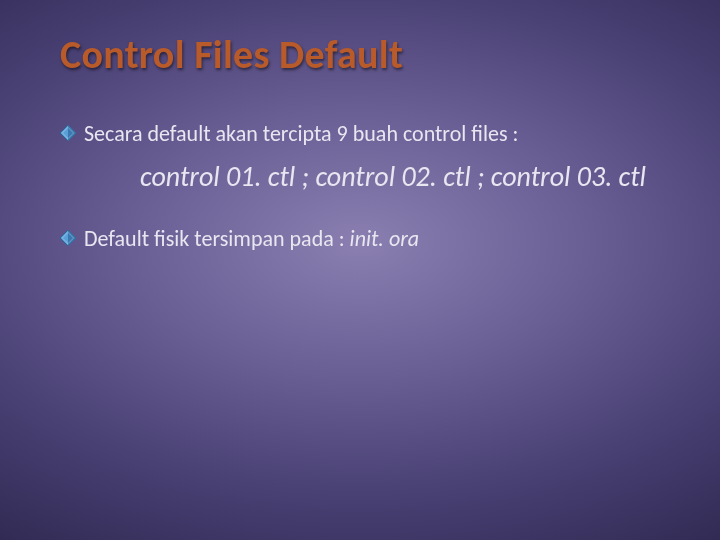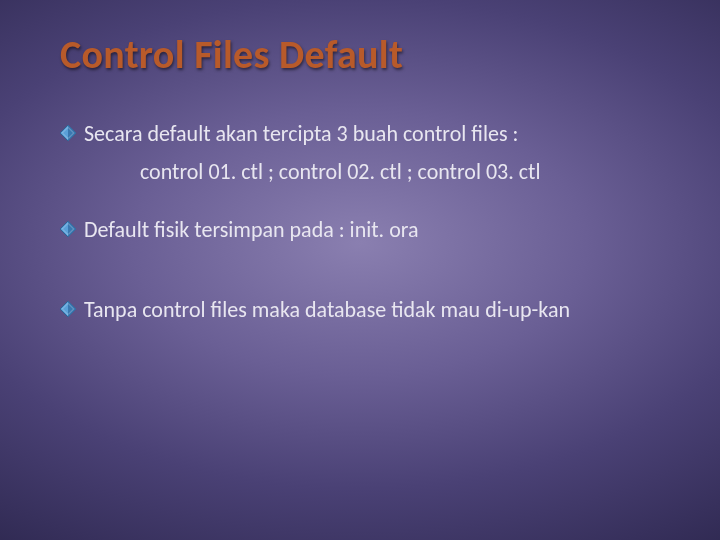--- a/index.html
+++ b/index.html
@@ -42,26 +42,28 @@
     flex: 0 0 auto;
     margin-right: 8px;
     margin-top: 6px;
   }
   .bullet .text {
     flex: 1 1 auto;
   }
   .indent {
     margin-left: 80px;
     color: #e8e6f0;
-    font-size: 22px;
+    font-size: 28px;
+    font-style: italic;
     margin-bottom: 6px;
     line-height: 1.4;
     margin-top: 8px;
   }
   .italic {
+    font-style: italic;
     text-align: center;
   }
   .gap {
     height: 22px;
   }
   svg.diamond {
     width: 16px;
     height: 16px;
     display: block;
   }
@@ -74,21 +76,21 @@
   <h1 class="title">Control Files Default</h1>
 
   <div class="bullet">
     <span class="icon">
       <svg class="diamond" viewBox="0 0 20 20">
         <polygon points="10,0 20,10 10,20 0,10" fill="#5aa0d8" stroke="#2a5a88" stroke-width="1"></polygon>
         <polygon points="10,0 20,10 10,20" fill="#3a78b0"></polygon>
         <polygon points="10,3 17,10 10,17 3,10" fill="none" stroke="#ffffff" stroke-width="0.8" opacity="0.5"></polygon>
       </svg>
     </span>
-    <span class="text">Secara default akan tercipta 3 buah control files :</span>
+    <span class="text">Secara default akan tercipta 9 buah control files :</span>
   </div>
 
   <div class="indent">control 01. ctl ; control 02. ctl ; control 03. ctl</div>
 
   <div class="gap"></div>
 
   <div class="bullet">
     <span class="icon">
       <svg class="diamond" viewBox="0 0 20 20">
         <polygon points="10,0 20,10 10,20 0,10" fill="#5aa0d8" stroke="#2a5a88" stroke-width="1"></polygon>
@@ -99,24 +101,14 @@
     <span class="text">
       <span>Default fisik tersimpan pada : </span><span class="italic">init. ora</span>
     </span>
   </div>
 
   <div class="gap"></div>
 
 
   <div class="gap"></div>
 
-  <div class="bullet">
-    <span class="icon">
-      <svg class="diamond" viewBox="0 0 20 20">
-        <polygon points="10,0 20,10 10,20 0,10" fill="#5aa0d8" stroke="#2a5a88" stroke-width="1"></polygon>
-        <polygon points="10,0 20,10 10,20" fill="#3a78b0"></polygon>
-        <polygon points="10,3 17,10 10,17 3,10" fill="none" stroke="#ffffff" stroke-width="0.8" opacity="0.5"></polygon>
-      </svg>
-    </span>
-    <span class="text">Tanpa control files maka database tidak mau di-up-kan</span>
-  </div>
 
 </div>
 
 </body></html>

